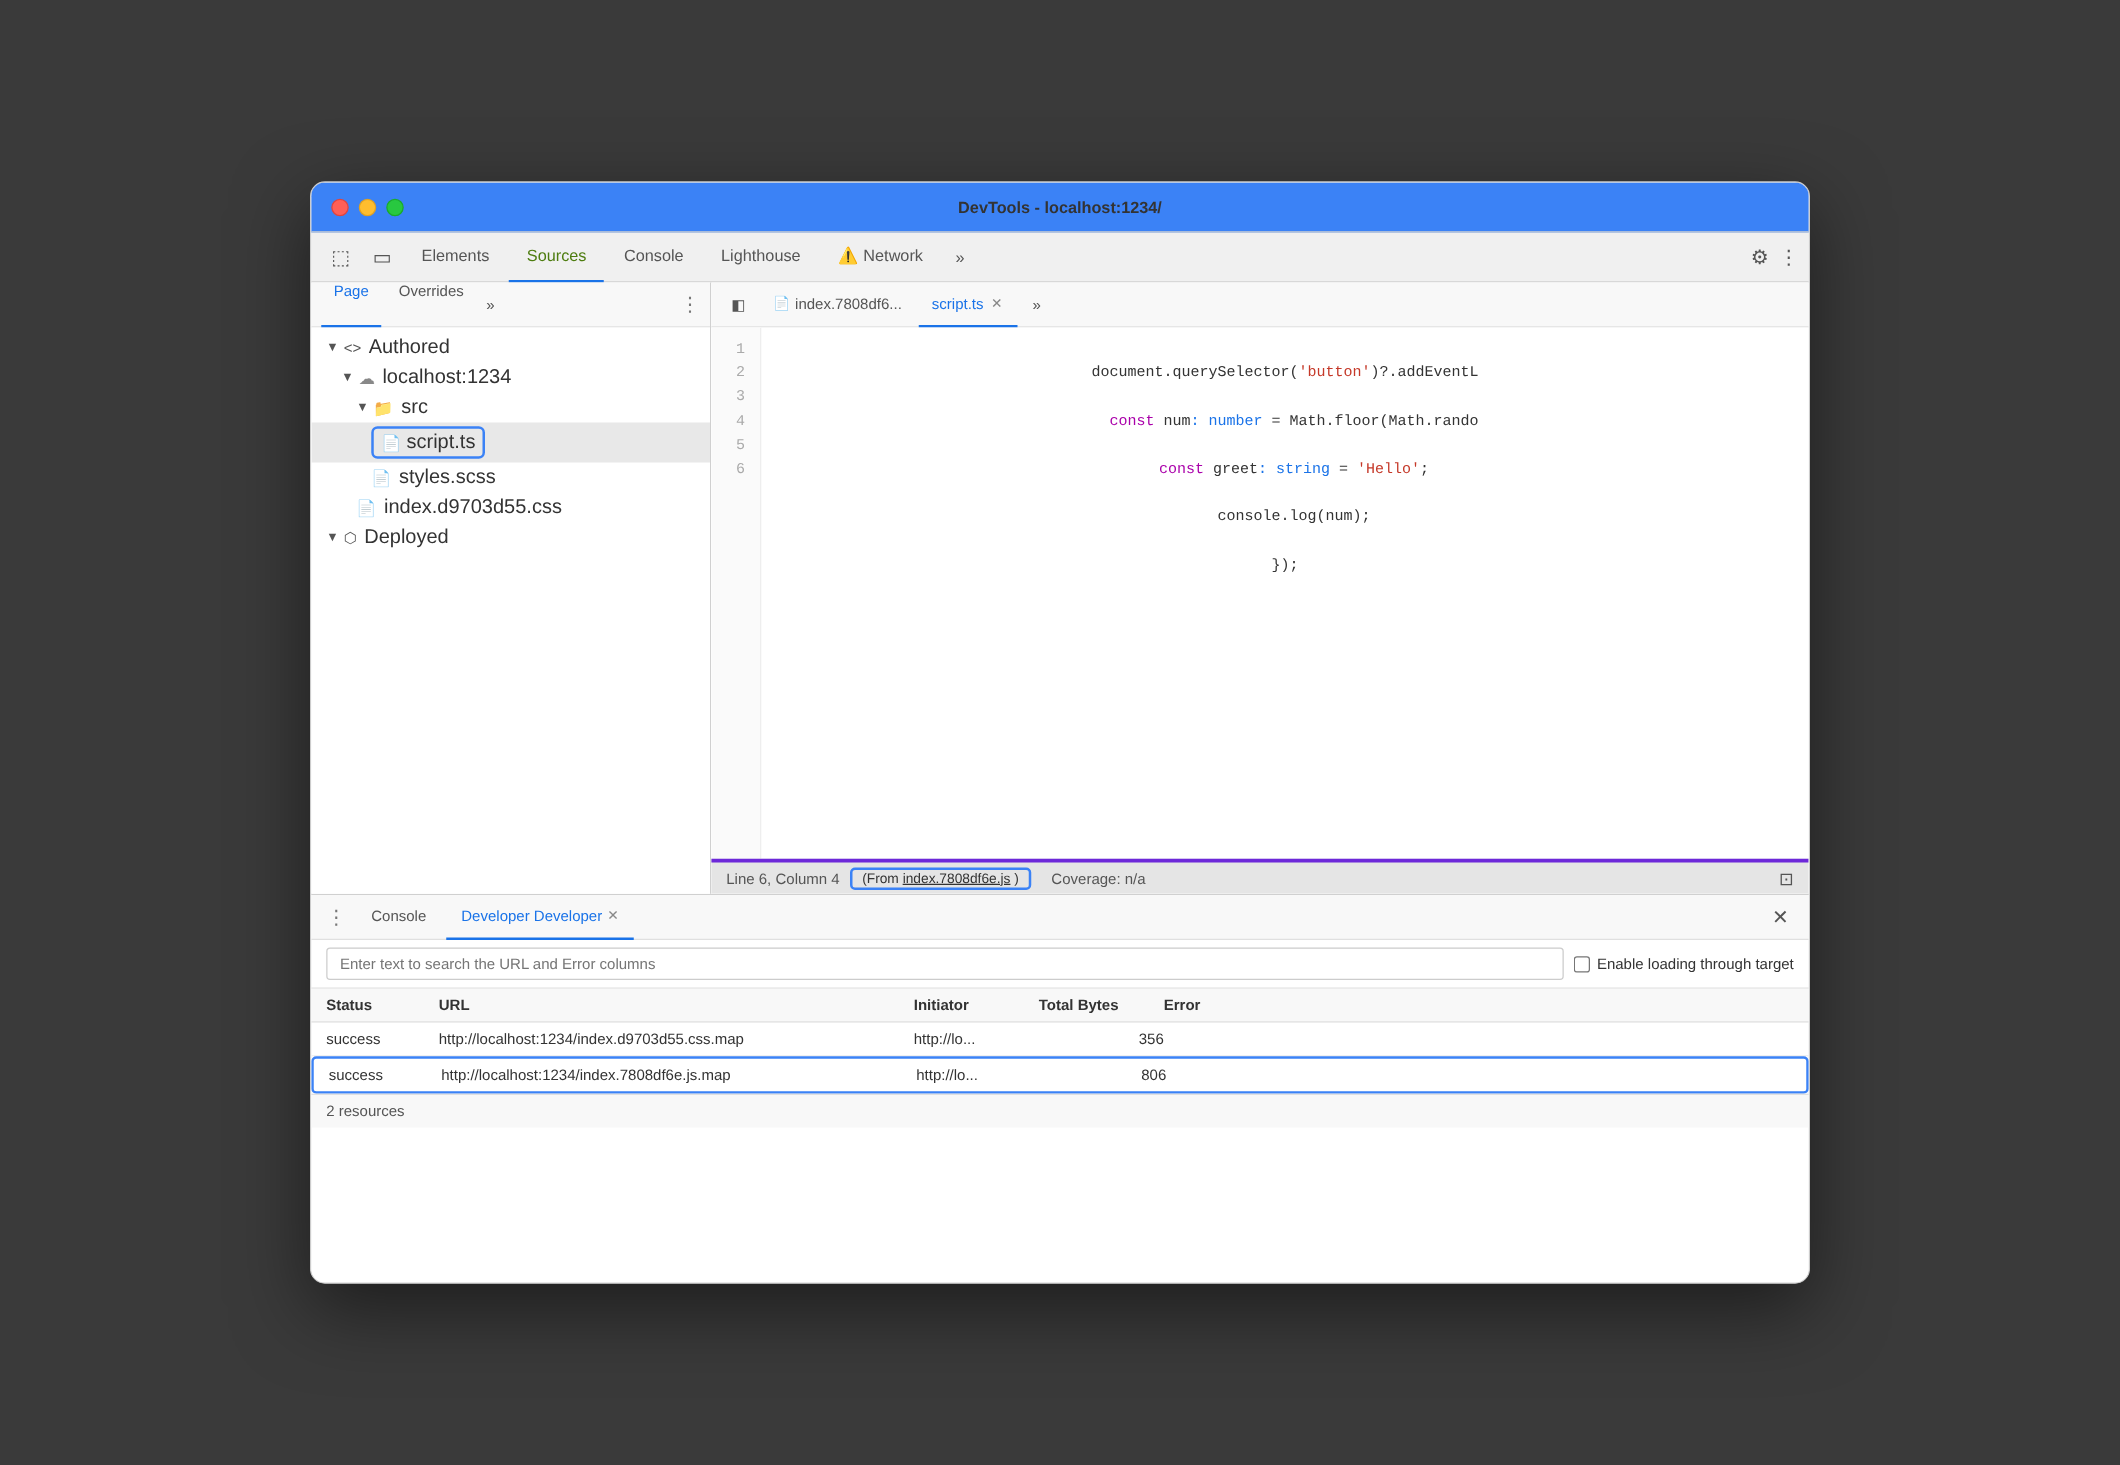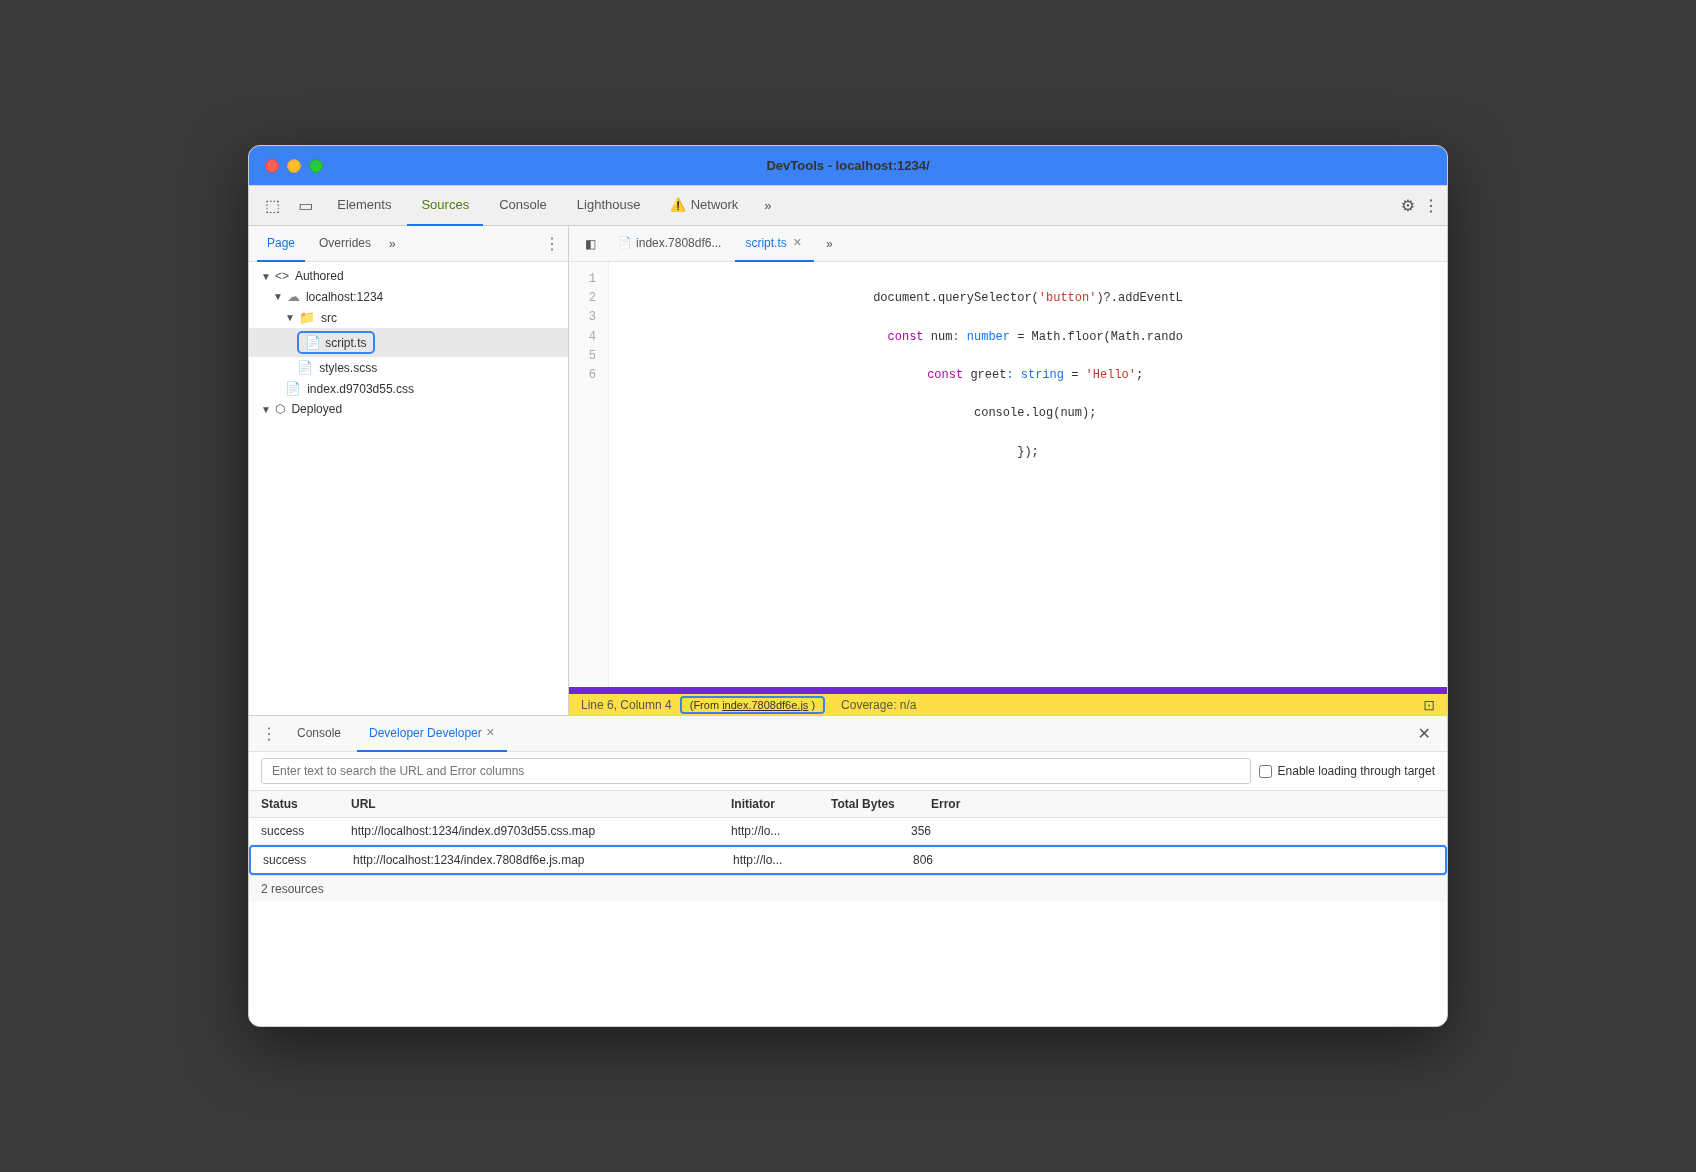--- a/index.html
+++ b/index.html
@@ -122,21 +122,21 @@
       padding: 0 8px;
       height: 36px;
       border-bottom: 1px solid #e0e0e0;
       background: #f8f8f8;
       gap: 4px;
     }
     .panel-tab {
       padding: 0 10px;
       height: 36px;
       display: flex;
-      align-items: center;
+      align-items: flex-start;
       font-size: 12px;
       color: #555;
       cursor: pointer;
       border-bottom: 2px solid transparent;
     }
     .panel-tab.active {
       color: #1a73e8;
       border-bottom: 2px solid #1a73e8;
     }
     .panel-tab-more {
@@ -160,21 +160,21 @@
     }
     .tree-item {
       padding: 3px 8px 3px 12px;
       display: flex;
       align-items: center;
       cursor: pointer;
       color: #333;
       user-select: none;
     }
     .tree-item .arrow { margin-right: 4px; font-size: 10px; color: #555; }
-    .tree-item .label { font-size: 12px; }
+    .tree-item .label { font-size: 16px; }
     
     .tree-item.highlighted {
       background: #e8e8e8;
     }
     .highlight-box {
       border: 2.5px solid #3b82f6;
       border-radius: 5px;
       padding: 2px 6px;
       display: flex;
       align-items: center;
@@ -259,22 +259,22 @@
       flex: 1;
       text-align: center;
     }
     .code-line { line-height: 1.6; }
     .kw { color: #aa00aa; }
     .str { color: #c53929; }
     .type { color: #1a73e8; }
     .fn { color: #333; }
     .status-bar {
       height: 28px;
-      border-top: 7px solid #6d28d9;
-      background: #fde047;
+      border-top: 3px solid #6d28d9;
+      background: #e5e5e5;
       display: flex;
       align-items: center;
       padding: 0 12px;
       font-size: 12px;
       color: #555;
       gap: 8px;
       text-align: right;
     }
     .status-bar .from-info {
       border: 2px solid #3b82f6;

